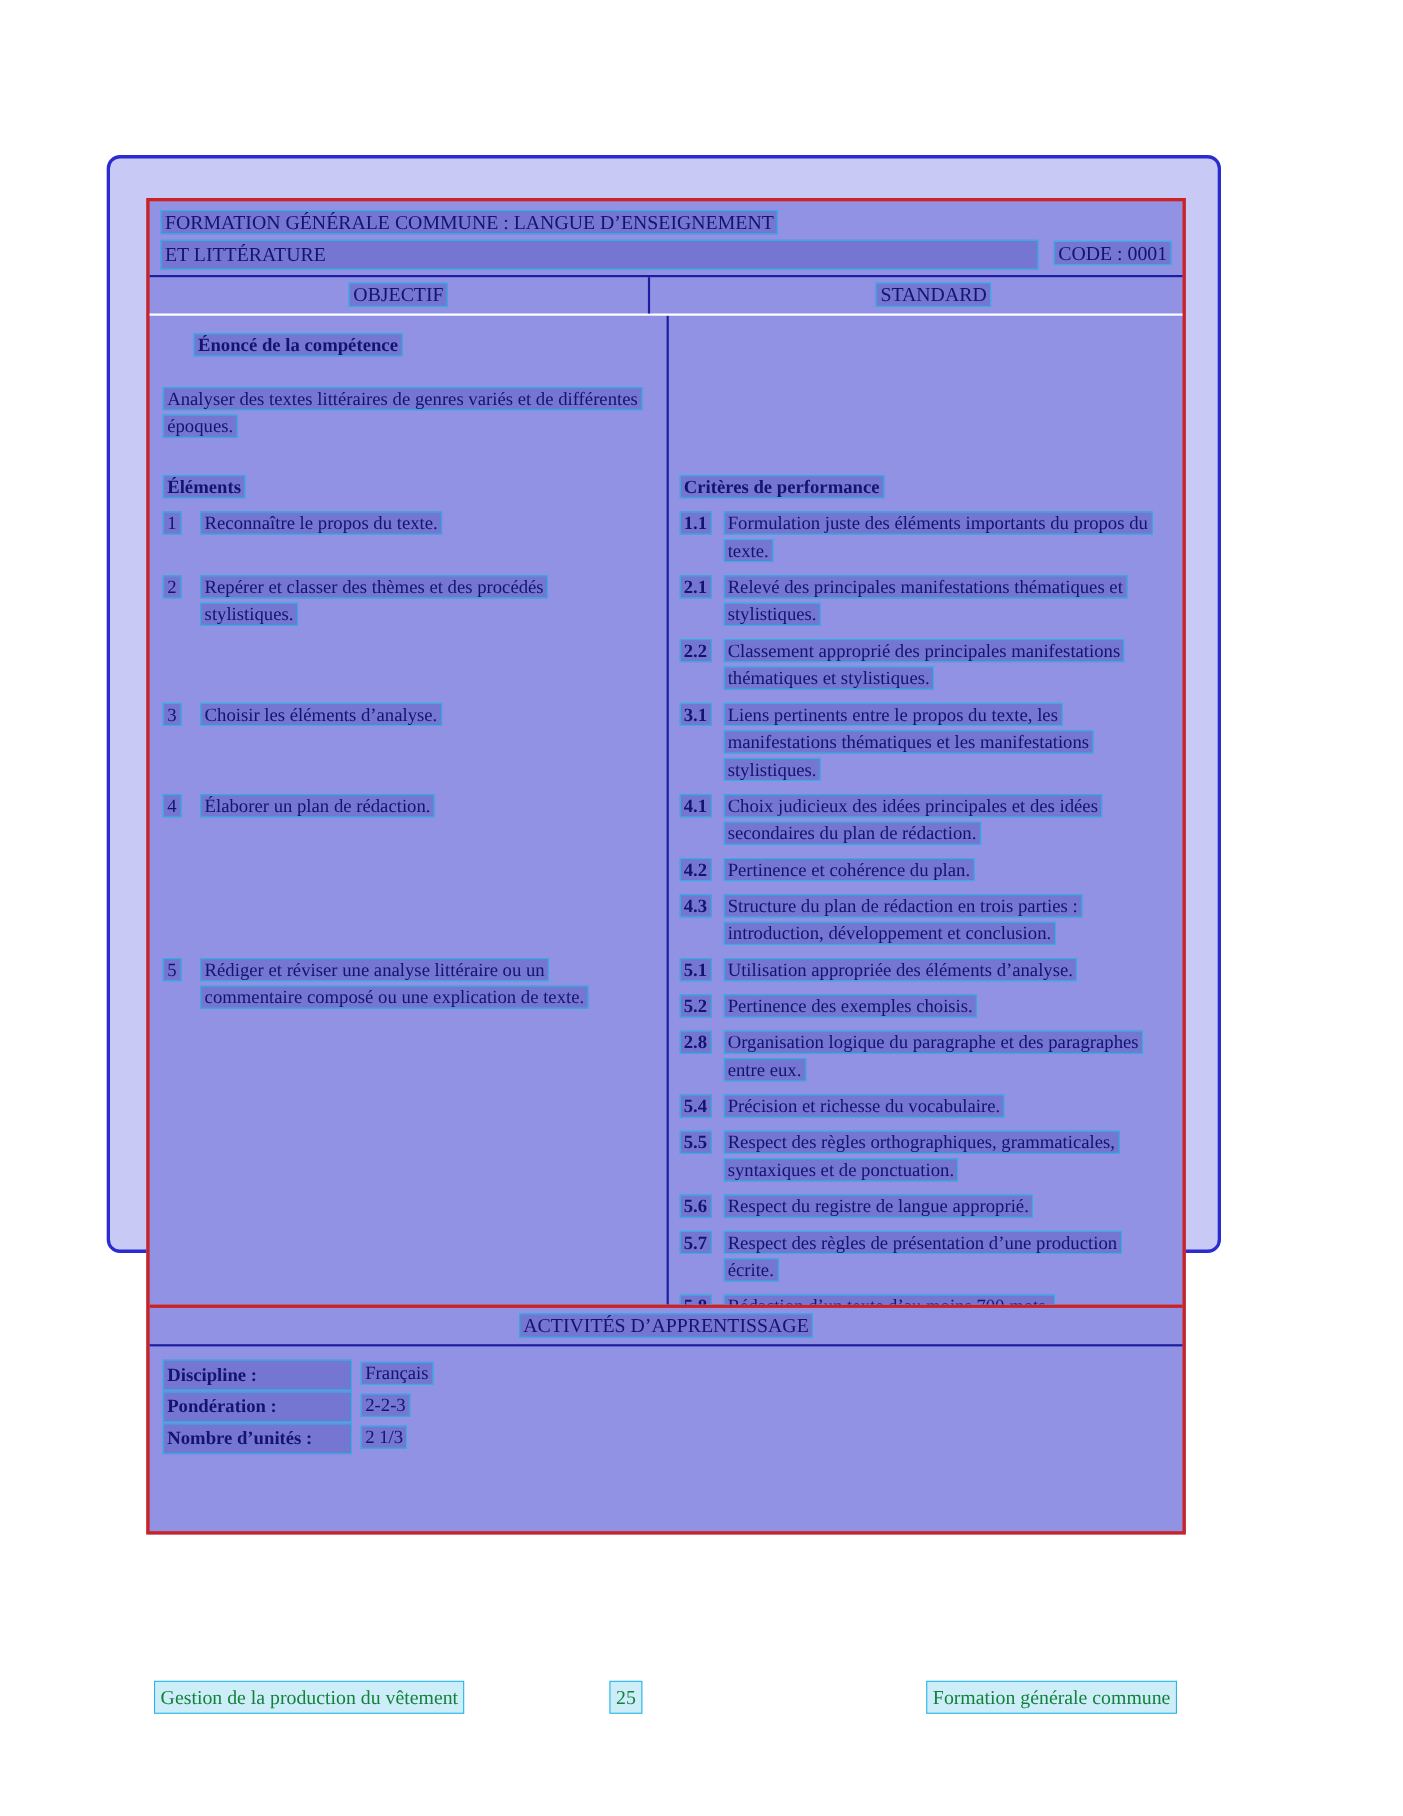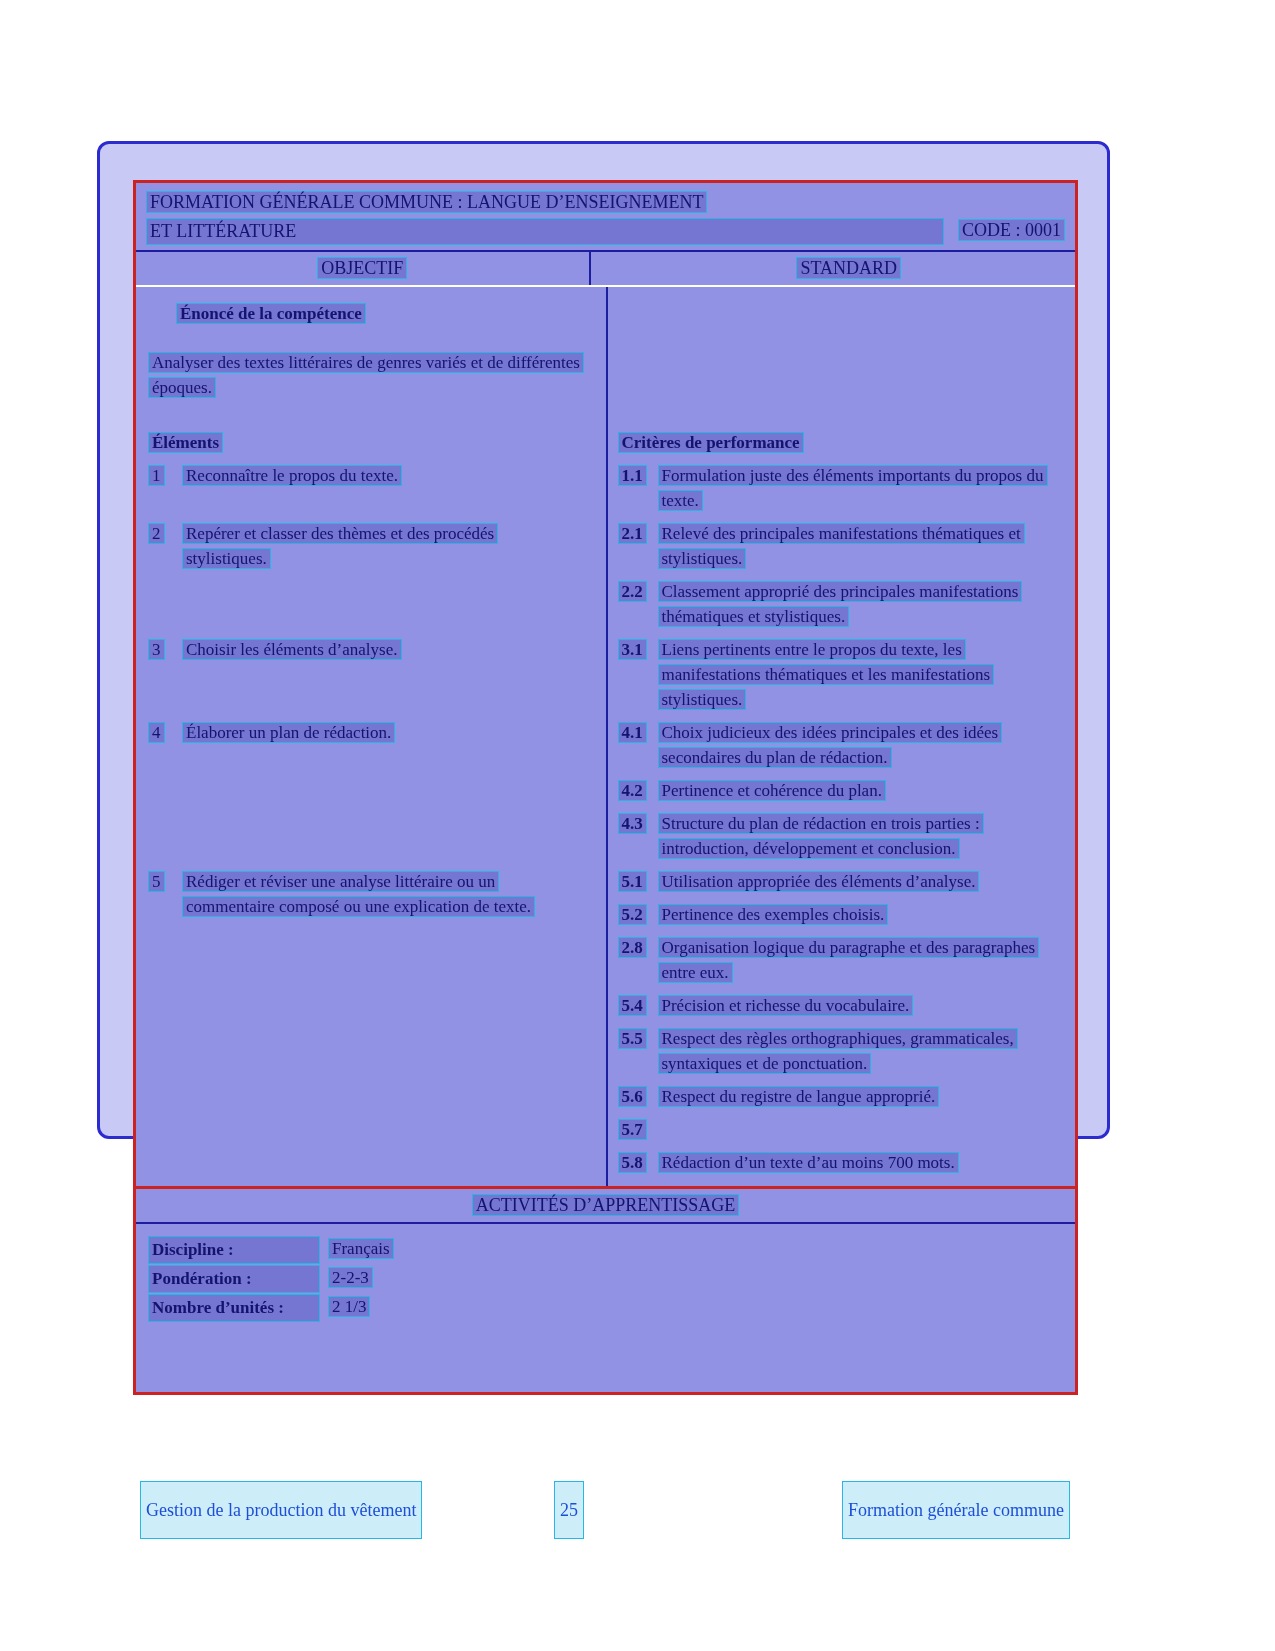--- a/index.html
+++ b/index.html
@@ -61,23 +61,23 @@
   
   .activities { text-align:center; padding:4px 0; border-bottom:2px solid #1d1da0; font-size:18px; }
   
   .fields { height:168px; padding:12px 0 0 12px; }
   .field { display:flex; line-height:26px;align-items:flex-end; }
   .field .flabel { display:inline-block; width:172px; font-weight:bold;
     background:#7575d2; border:1px solid #2ab4e4; padding:0 3px; margin-right:8px; margin-bottom:1px; }
   .field .fvalue { align-self:flex-start; }
   
   .footer-item {
-    position:absolute; top:1481px;
+    position:absolute; top:1528px;
     background:#cdeef9; border:1px solid #26b7e6;
-    color:#1d4ed8; font-size:18px; line-height:24px; padding:16px 5px;
+    color:#15803d; font-size:18px; line-height:24px; padding:2px 5px;
     white-space:nowrap;
   }
   .f-left { left:140px; }
   .f-center { left:554px; }
   .f-right { right:205px; }
 </style>
 </head>
 <body>
 
 <div class="panel">
@@ -199,20 +199,21 @@
           <div class="crit">
             <span class="num"><span class="hl">5.5</span></span>
             <span class="txt"><span class="hl">Respect des règles orthographiques, grammaticales, syntaxiques et de ponctuation.</span></span>
           </div>
           <div class="crit">
             <span class="num"><span class="hl">5.6</span></span>
             <span class="txt"><span class="hl">Respect du registre de langue approprié.</span></span>
           </div>
           <div class="crit">
             <span class="num"><span class="hl">5.7</span></span>
+            <span class="txt"><span class="hl">Respect des règles de présentation d’une production écrite.</span></span>
           </div>
           <div class="crit">
             <span class="num"><span class="hl">5.8</span></span>
             <span class="txt"><span class="hl">Rédaction d’un texte d’au moins 700 mots.</span></span>
           </div>
         </div>
 
       </div>
     </div>
 

